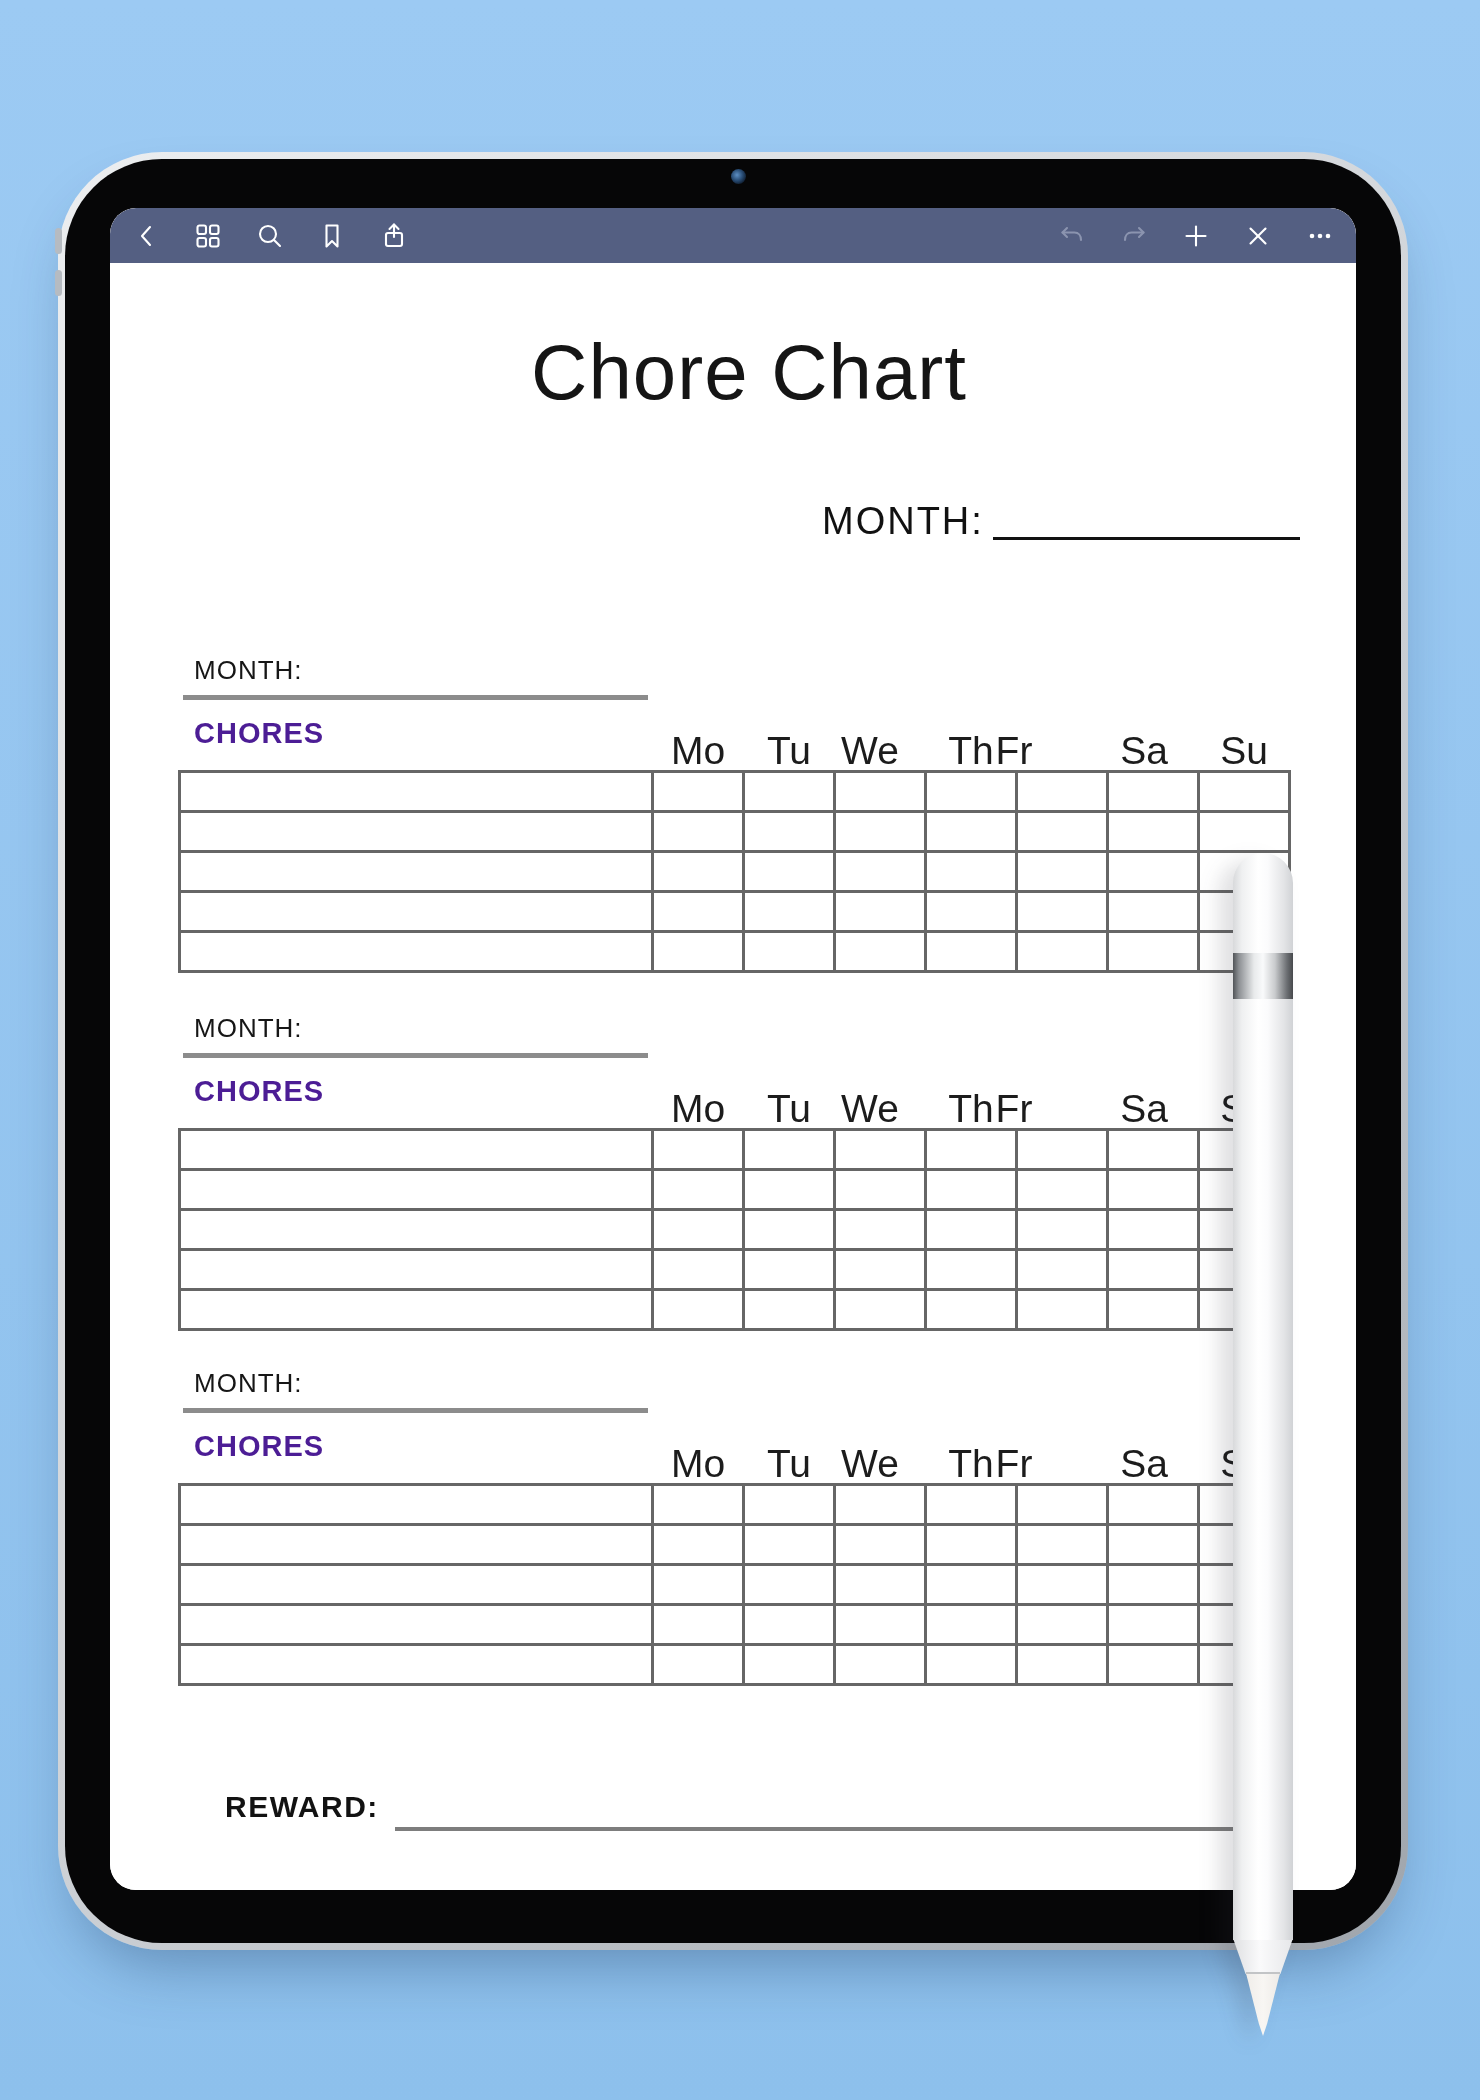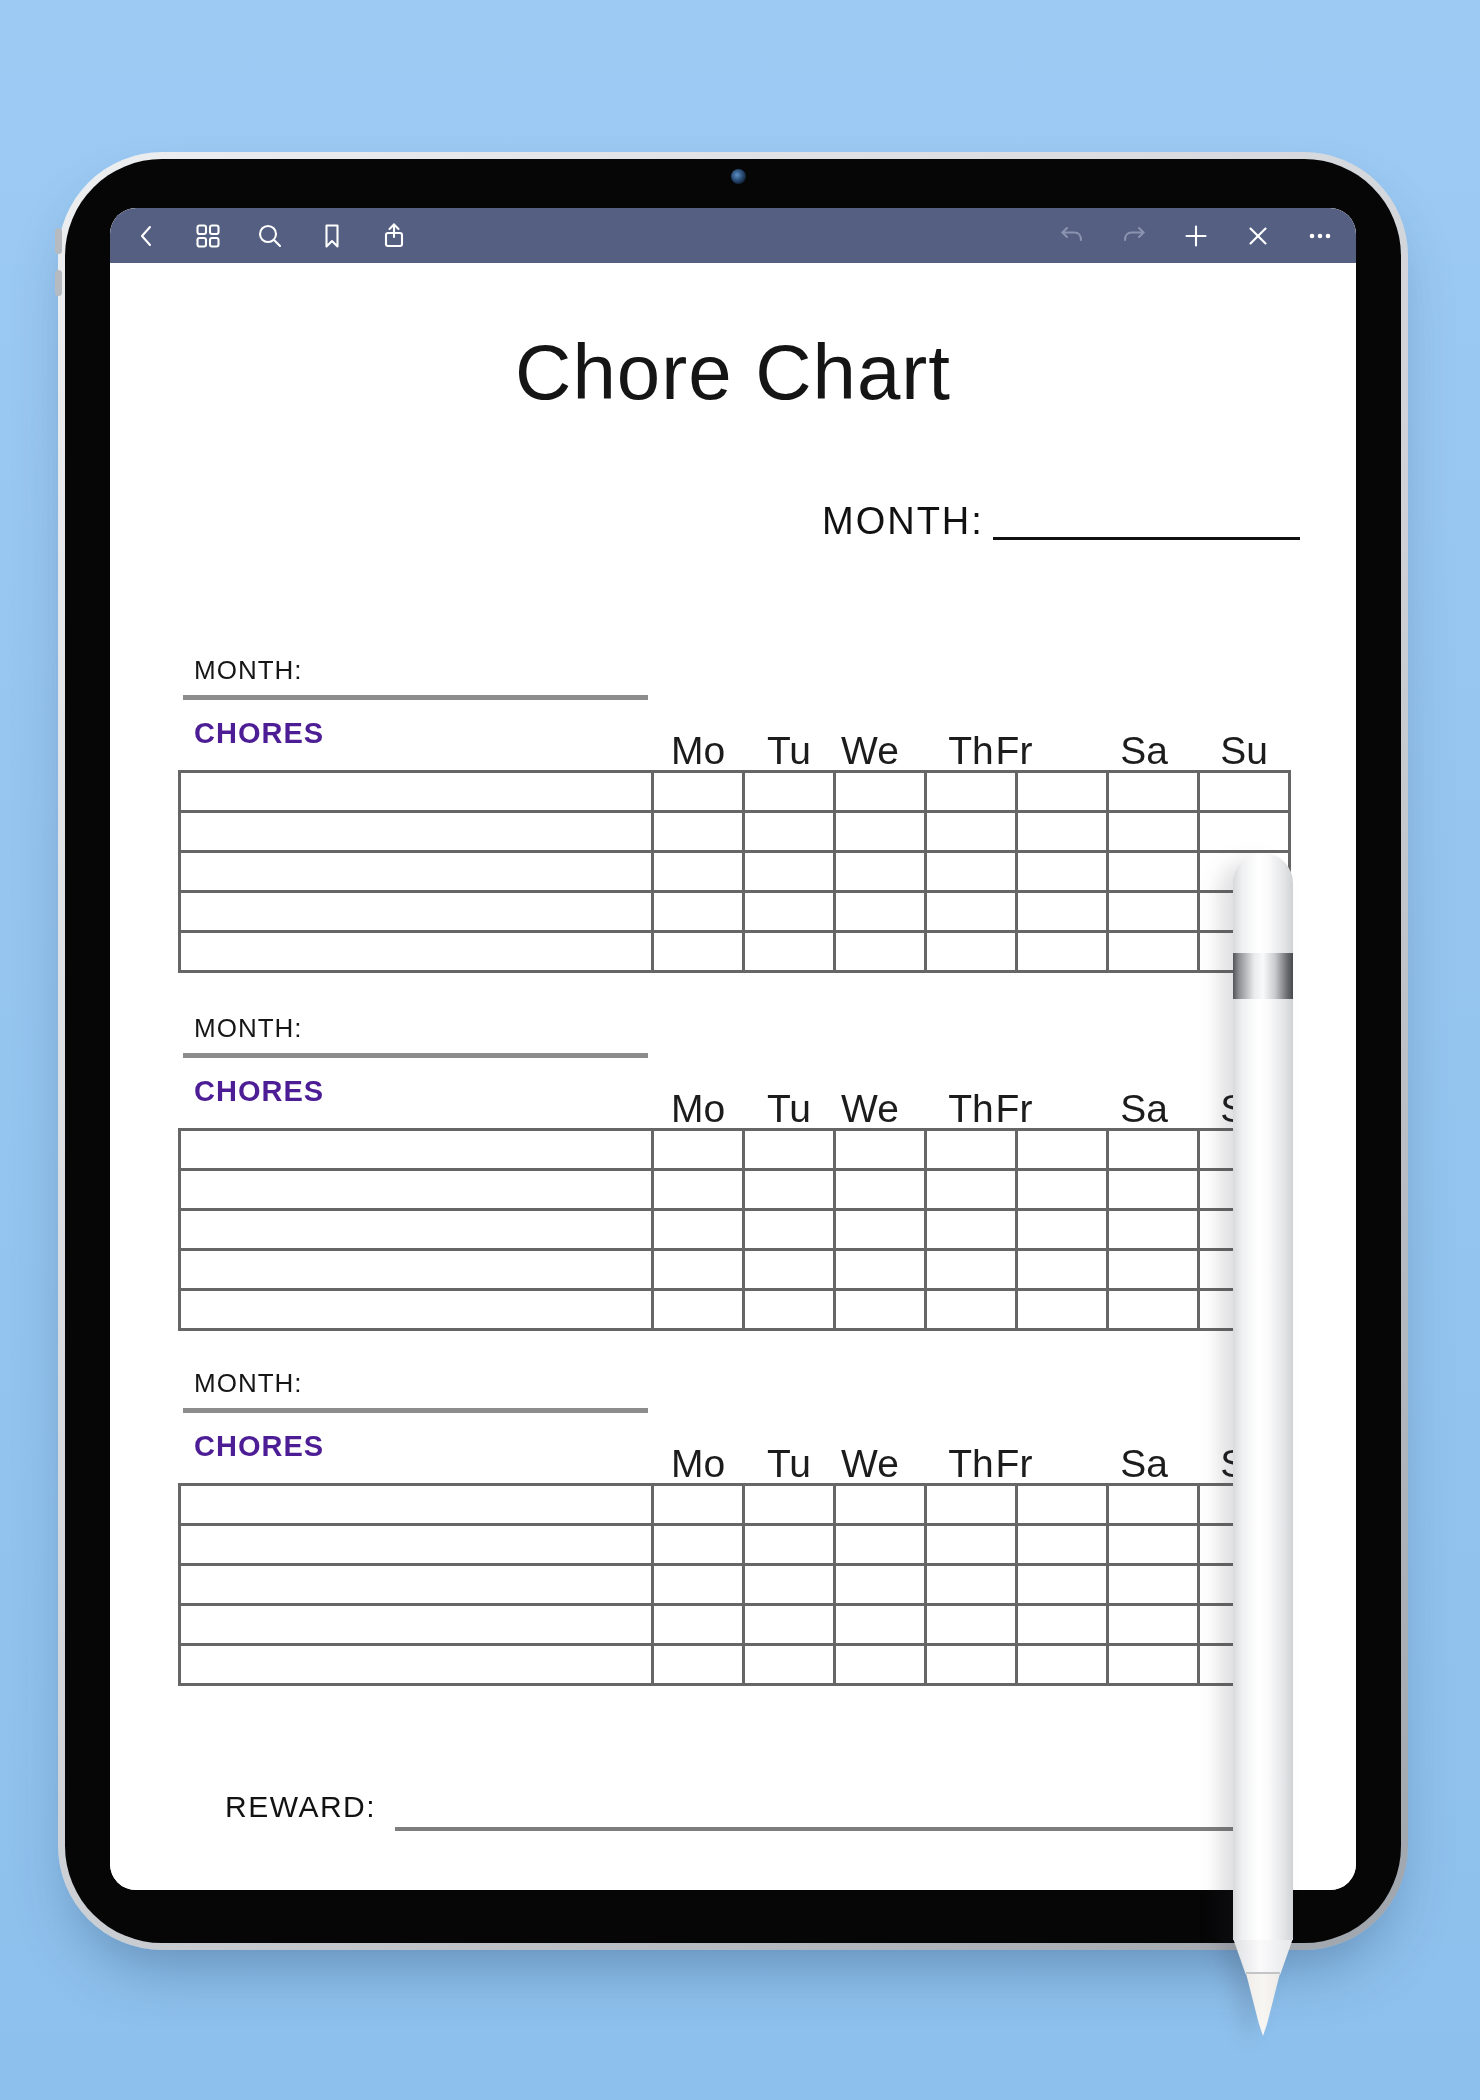--- a/index.html
+++ b/index.html
@@ -36,21 +36,21 @@
   .tb-group { display:flex; gap:30px; align-items:center; }
   .tb-btn { width:32px; height:32px; display:flex; align-items:center; justify-content:center; cursor:pointer; }
   .tb-btn svg { stroke:#ffffff; fill:none; stroke-width:2.1; stroke-linecap:round; stroke-linejoin:round; }
   .tb-btn.dim svg { stroke:#8b94af; }
   .tb-btn .dotfill { fill:#ffffff; stroke:none; }
 
   
   .page { position:absolute; top:55px; left:0; width:1246px; height:1627px; background:#fff; }
   .title {
     position:absolute; top:64px; left:0; width:100%; text-align:center;
-    font-size:78px; font-weight:400; letter-spacing:1px; color:#151515;
+    font-size:78px; font-weight:400; letter-spacing:1px; color:#151515;padding-left:16px;
   }
   .top-month-label { position:absolute; left:712px; top:237px; font-size:38px; letter-spacing:2px; color:#111; }
   .top-month-line  { position:absolute; left:883px; top:274px; width:307px; height:3px; background:#111; }
 
   .section { position:absolute; left:68px; width:1113px; height:331px; }
   .sec-1 { top:392px; } .sec-2 { top:750px; } .sec-3 { top:1105px; }
   .m-label { position:absolute; left:16px; top:0; font-size:26px; font-weight:500; letter-spacing:1px; color:#161616; }
   .m-line  { position:absolute; left:5px; top:40px; width:465px; height:5px; background:#8c8c8c; }
   .c-label { position:absolute; left:16px; top:62px; font-size:29px; font-weight:700; letter-spacing:1px; color:#4c1d95; }
   .day-label {
@@ -58,21 +58,21 @@
     text-align:center; font-size:39px; color:#1c1c1c;
   }
   .d0{left:476px}.d1{left:567px}.d2{left:648px}.d3{left:749px}.d4{left:792px}.d5{left:922px}.d6{left:1022px}
   .grid {
     position:absolute; left:0; top:115px; width:1113px; box-sizing:border-box;
     display:grid; grid-template-columns:470px repeat(7,88px); grid-auto-rows:37px;
     gap:3px; padding:3px; background:#666666;
   }
   .cell { background:#ffffff; }
 
-  .reward-label { position:absolute; left:115px; top:1527px; font-size:30px; font-weight:400; letter-spacing:1.5px; color:#121212; }
+  .reward-label { position:absolute; left:115px; top:1527px; font-size:30px; font-weight:700; letter-spacing:1.5px; color:#121212; }
   .reward-line  { position:absolute; left:285px; top:1564px; width:860px; height:4px; background:#7d7d7d; }
 
   
   .pencil {
     position:absolute; left:1233px; top:853px; width:60px; height:1184px; z-index:60;
     filter:drop-shadow(-14px 8px 10px rgba(50,50,60,.15));
   }
   .p-body {
     position:absolute; top:0; left:0; width:60px; height:1087px;
     border-radius:30px 30px 0 0;

